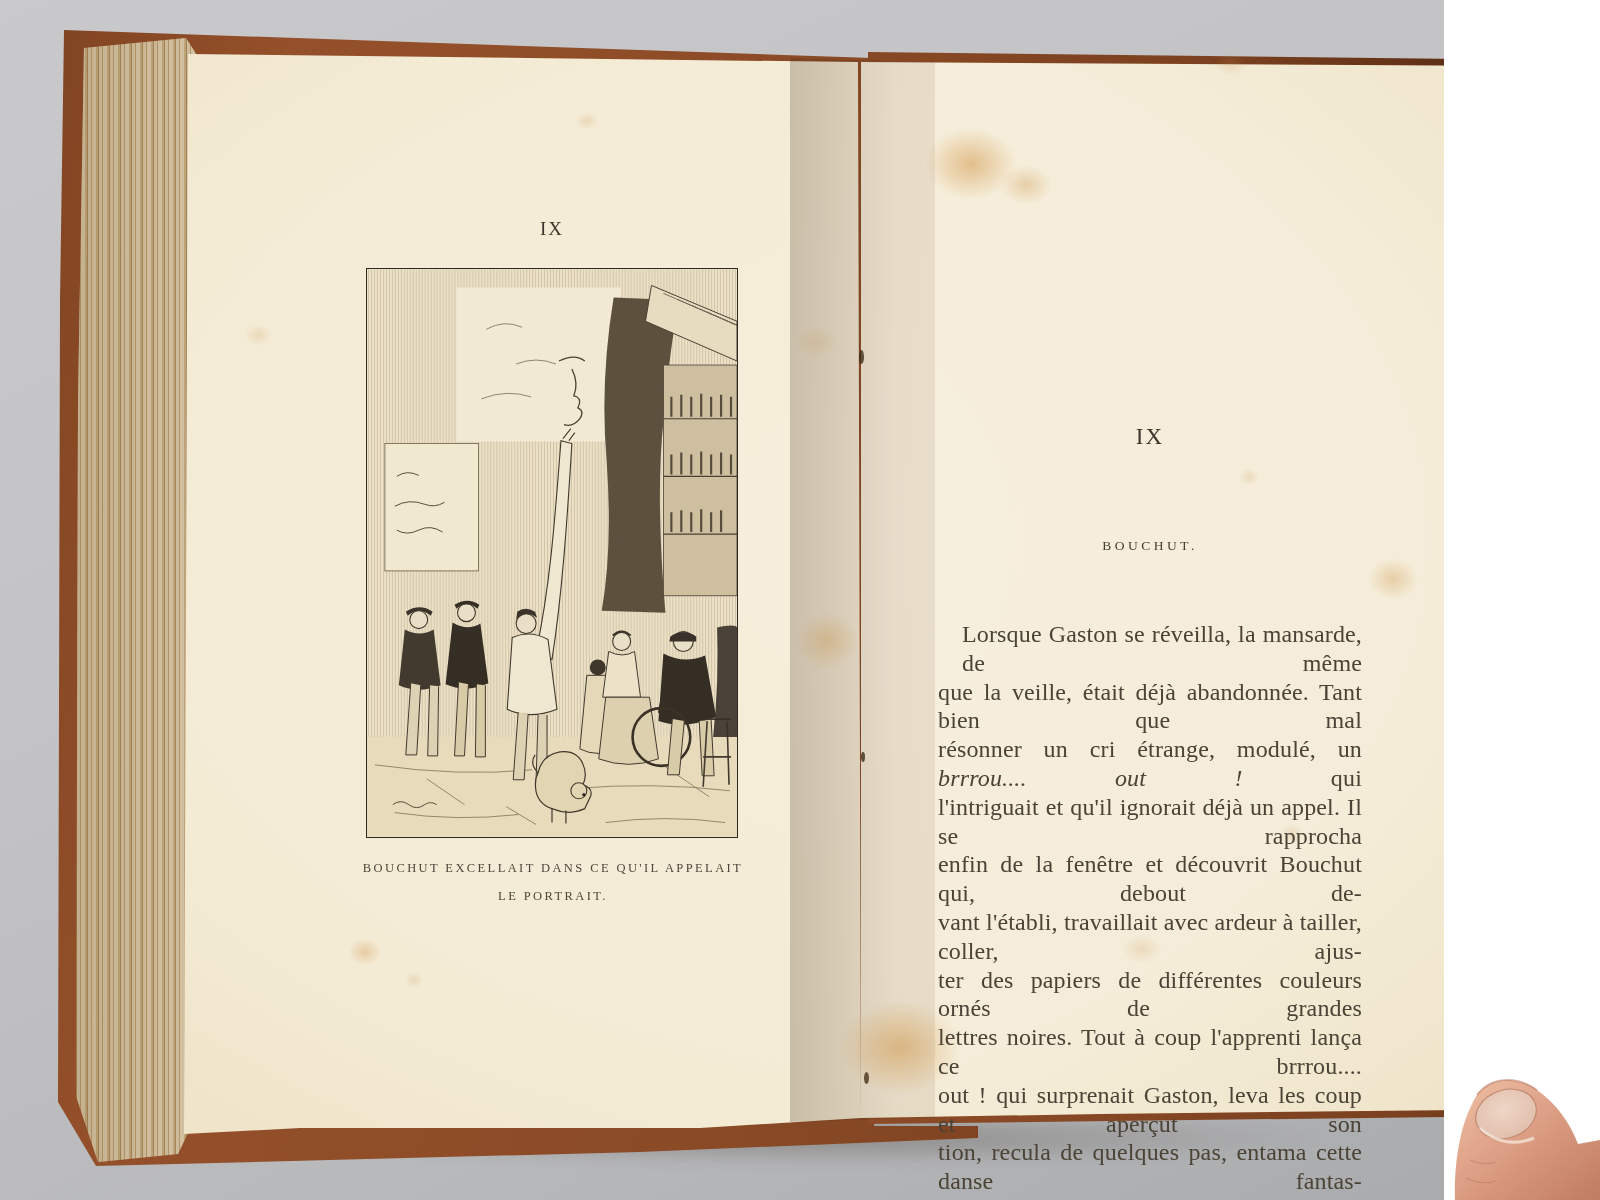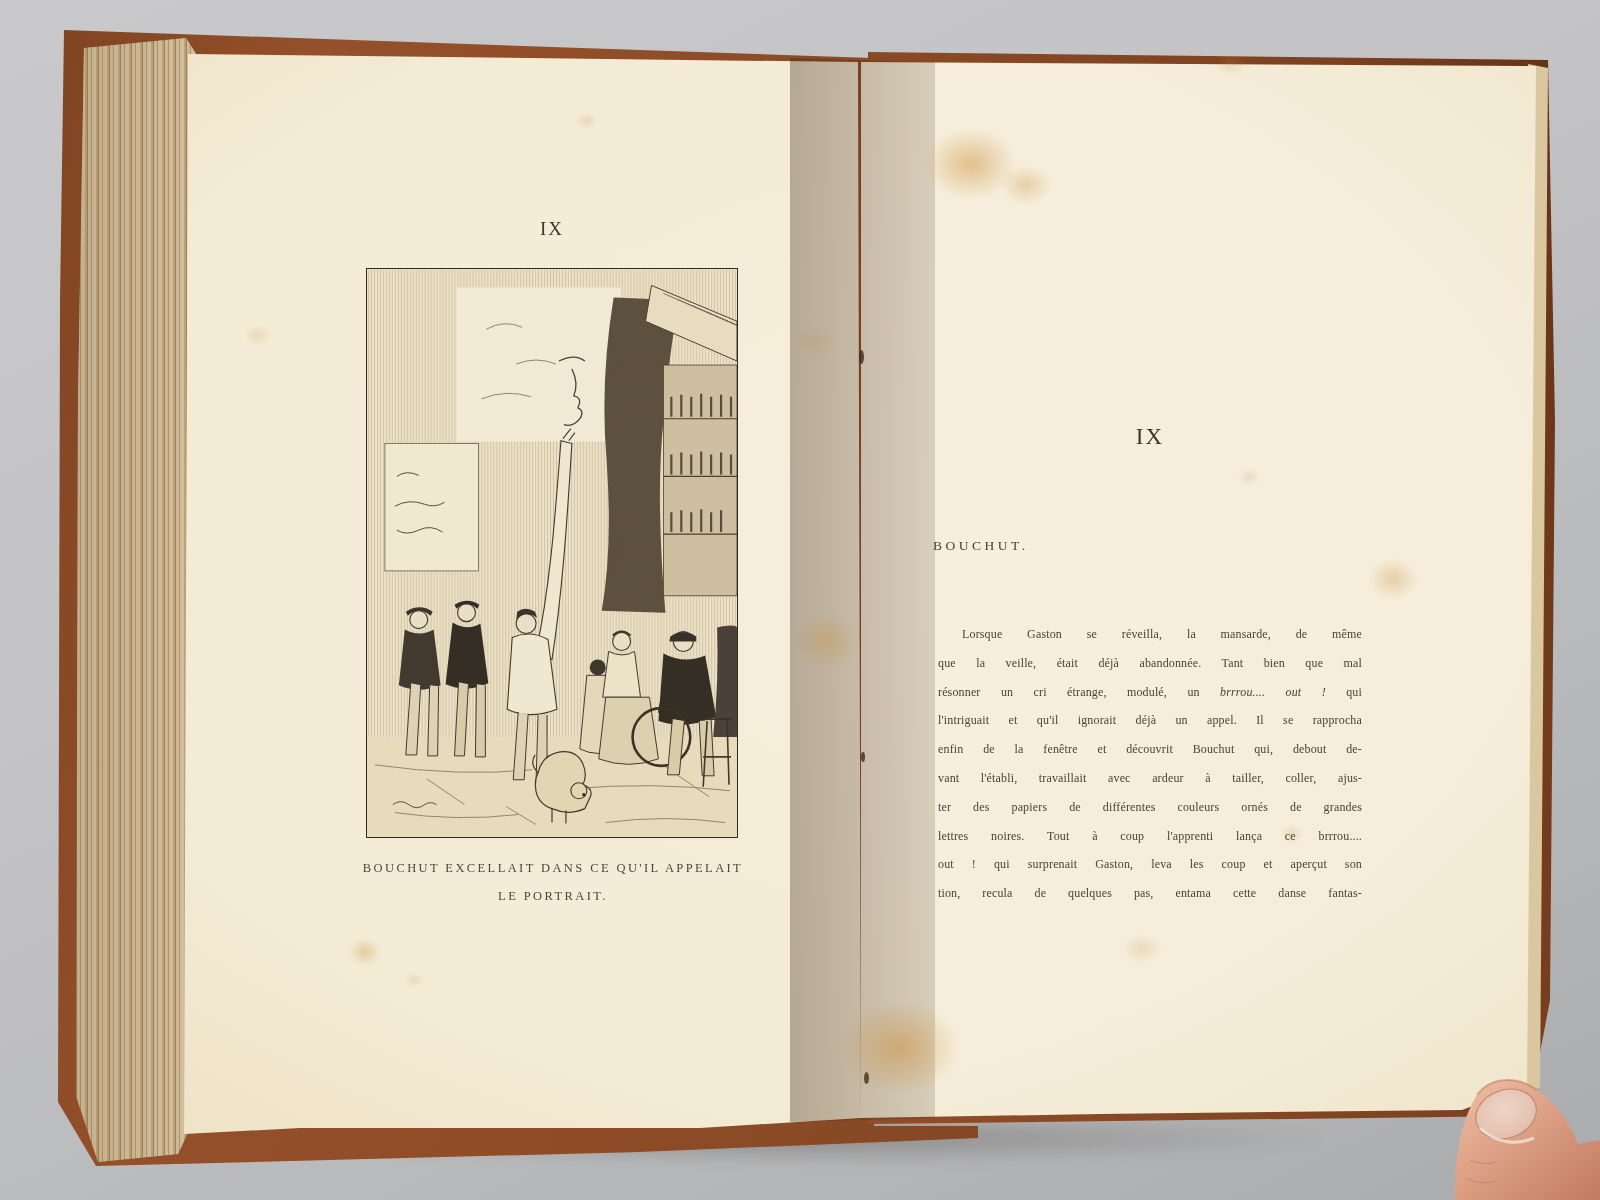--- a/index.html
+++ b/index.html
@@ -1,17 +1,17 @@
 <!DOCTYPE html>
 <html><head>
 <meta charset="utf-8">
 <style>
   html,body{margin:0;padding:0;width:1600px;height:1200px;overflow:hidden;
     font-family:"Liberation Serif","DejaVu Serif",serif;}
-  .scene{position:relative;width:1600px;height:1200px;
+  .scene{position:relative;width:1444px;height:1200px;
     background:linear-gradient(155deg,#c9c9cb 0%,#c3c3c5 40%,#b7b8ba 75%,#aaabad 100%);}
   .layer{position:absolute;inset:0;}
 
   
   .board-left{
     background:linear-gradient(100deg,#7c4120 0%,#94502a 18%,#8a4a26 55%,#6f3a1c 100%);
     clip-path:polygon(64px 30px,640px 50px,872px 58px,874px 1126px,978px 1126px,978px 1138px,
       640px 1152px,96px 1166px,58px 1102px,60px 300px);
     box-shadow:0 18px 40px rgba(0,0,0,.35);
   }
@@ -61,24 +61,24 @@
     font-size:19px;letter-spacing:2px;color:#3d372c;}
   .illustration{position:absolute;left:366px;top:268px;width:372px;height:570px;
     border:1.5px solid #2e2a21;box-sizing:border-box;background:#ece1c6;}
   .illustration svg{display:block;width:100%;height:100%;}
   .caption{position:absolute;left:303px;width:500px;text-align:center;
     font-size:12.5px;letter-spacing:2.4px;color:#4e463a;}
   .cap1{top:861px;} .cap2{top:889px;}
 
   .chapter-right{position:absolute;left:933px;top:424px;width:434px;text-align:center;
     font-size:23px;letter-spacing:2px;color:#3c362c;}
-  .section-title{position:absolute;left:933px;top:538px;width:434px;text-align:left;
+  .section-title{position:absolute;left:933px;top:538px;width:434px;text-align:center;
     font-size:13.5px;letter-spacing:3.5px;color:#46402f;}
   .paragraph{position:absolute;left:938px;top:620px;width:424px;
-    font-size:12px;line-height:28.8px;color:#4a4336;}
+    font-size:24px;line-height:28.8px;color:#4a4336;}
   .pline{text-align:justify;text-align-last:justify;white-space:normal;letter-spacing:.15px;}
   .pline.indent{padding-left:24px;}
   .pline em{}
 
   
   .finger{position:absolute;left:1400px;top:1050px;width:200px;height:150px;}
 
   
   .book-shadow{position:absolute;left:90px;top:1120px;width:1420px;height:60px;
     background:radial-gradient(50% 60% at 50% 30%,rgba(40,30,20,.28),rgba(40,30,20,0) 75%);

